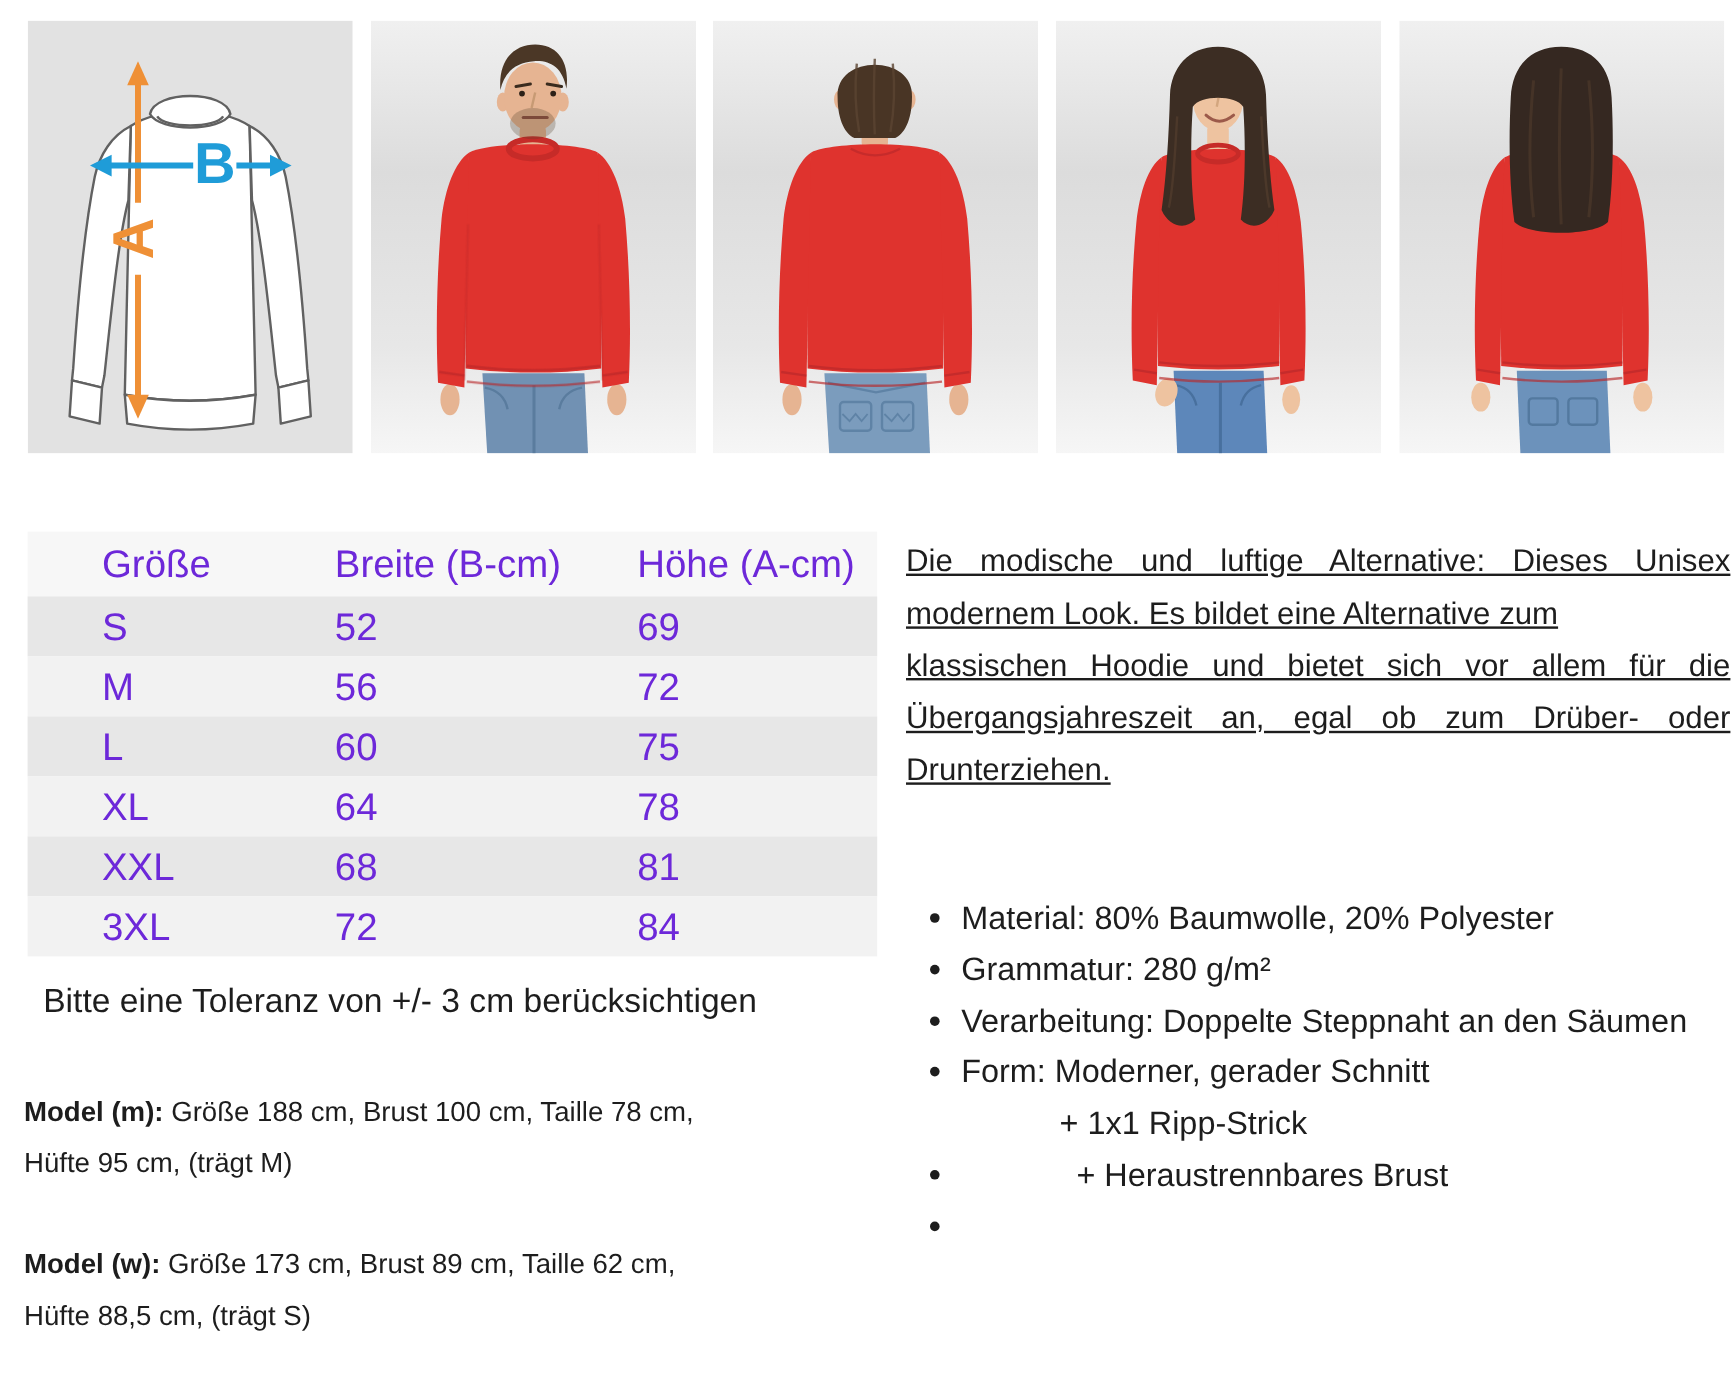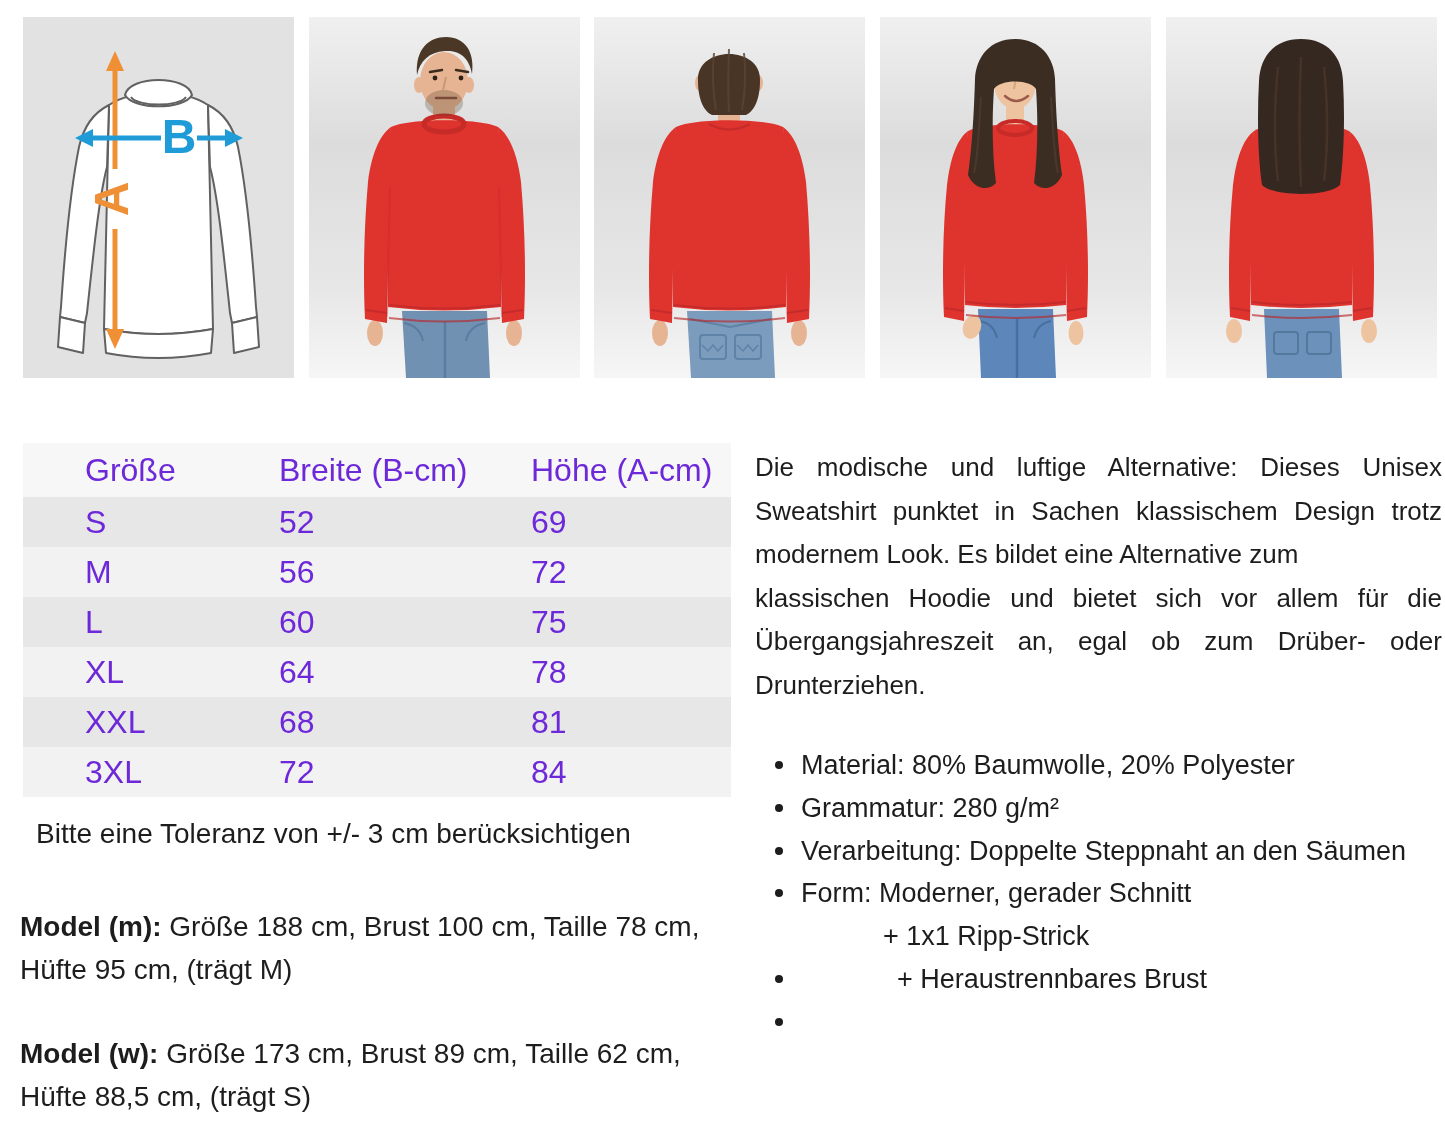--- a/index.html
+++ b/index.html
@@ -12,28 +12,28 @@
 
   
   .size-table{position:absolute;left:23px;top:443px;width:708px;font-size:32px;color:#6d28d9;}
   .t-row{display:grid;grid-template-columns:62px 194px 252px 1fr;align-items:center;height:50px;}
   .t-row.hdr{height:54px;background:#f7f7f7;}
   .t-row.dark{background:#e7e7e7;}
   .t-row.light{background:#f2f2f2;}
 
   
   .tolerance{position:absolute;left:36px;top:812px;font-size:28px;line-height:43px;}
-  .model-block{position:absolute;left:20px;font-size:28px;line-height:43px;}
+  .model-block{position:absolute;left:20px;font-size:23px;line-height:43px;}
   .model-m{top:905px;}
   .model-w{top:1032px;}
   .model-label{font-weight:bold;}
 
   
   .desc{position:absolute;left:755px;top:446px;width:687px;font-size:26px;line-height:43.5px;}
-  .dl{white-space:nowrap;text-align:justify;text-align-last:justify;}
+  .dl{white-space:nowrap;text-align:justify;text-align-last:justify;text-decoration:underline;}
   .dl.plain{text-align-last:left;}
 
   .features{position:absolute;left:767px;top:744px;width:690px;font-size:27px;line-height:42.8px;}
   .f-item{position:relative;padding-left:34px;white-space:pre;}
   .f-item .dot{position:absolute;left:8px;top:17px;width:8px;height:8px;border-radius:50%;background:#1d1d1d;}
   .f-item.cont1{padding-left:116px;}
   .f-item.cont2{padding-left:130px;}
 </style>
 </head>
 <body>
@@ -332,21 +332,20 @@
   <div>Hüfte 95 cm, (trägt M)</div>
 </div>
 
 <div class="model-block model-w">
   <div><span class="model-label">Model (w):</span><span> Größe 173 cm, Brust 89 cm, Taille 62 cm,</span></div>
   <div>Hüfte 88,5 cm, (trägt S)</div>
 </div>
 
 <div class="desc">
   <div class="dl">Die modische und luftige Alternative: Dieses Unisex</div>
-  <div class="dl">Sweatshirt punktet in Sachen klassischem Design trotz</div>
   <div class="dl plain">modernem Look. Es bildet eine Alternative zum</div>
   <div class="dl">klassischen Hoodie und bietet sich vor allem für die</div>
   <div class="dl">Übergangsjahreszeit an, egal ob zum Drüber- oder</div>
   <div class="dl plain">Drunterziehen.</div>
 </div>
 
 <div class="features">
   <div class="f-item"><span class="dot"></span><span>Material: 80% Baumwolle, 20% Polyester</span></div>
   <div class="f-item"><span class="dot"></span><span>Grammatur: 280 g/m²</span></div>
   <div class="f-item"><span class="dot"></span><span>Verarbeitung: Doppelte Steppnaht an den Säumen</span></div>

